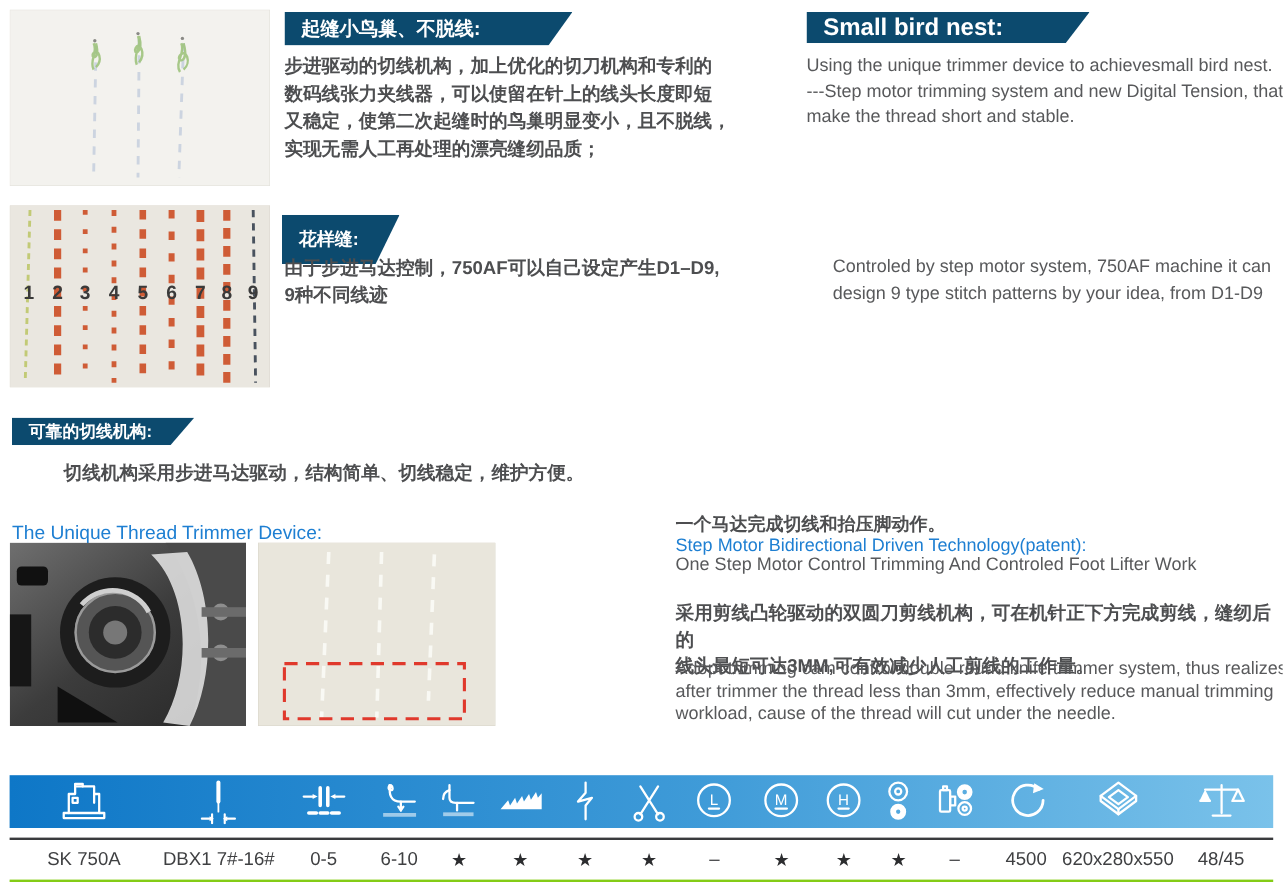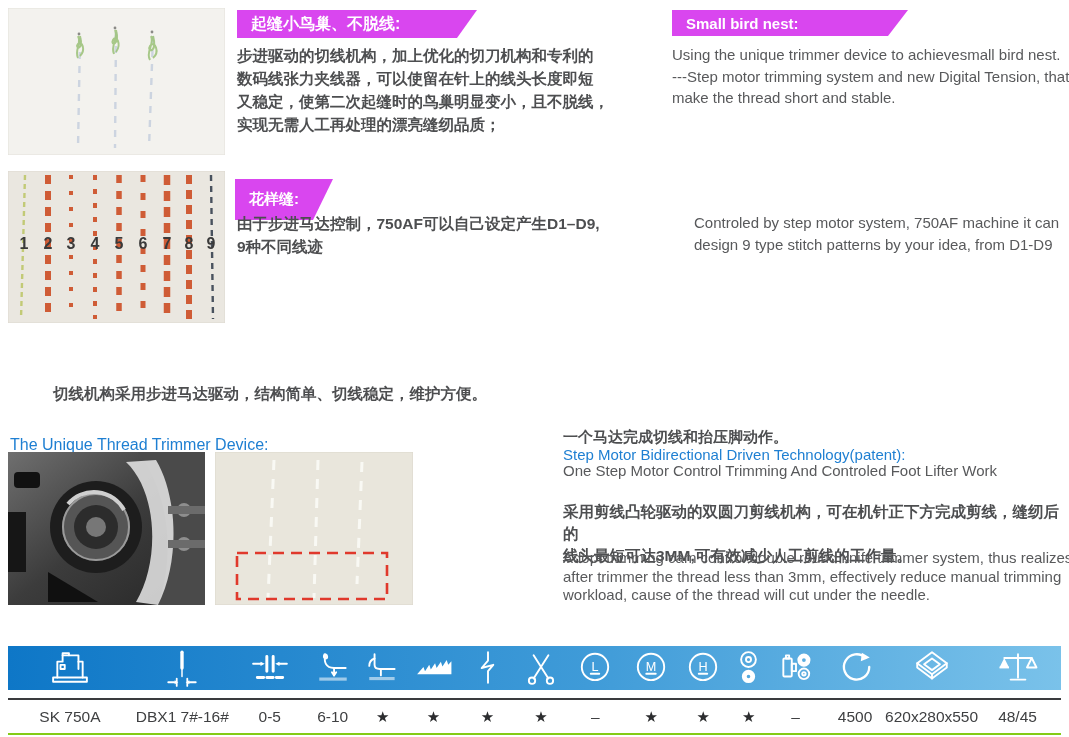--- a/index.html
+++ b/index.html
@@ -1,18 +1,18 @@
 <!DOCTYPE html>
 <html><head>
 <meta charset="utf-8">
 <style>
   html,body{margin:0;padding:0;background:#fff;}
   #page{position:relative;width:1069px;height:737px;background:#ffffff;overflow:hidden;
         font-family:"Liberation Sans","DejaVu Sans",sans-serif;}
-  .banner{position:absolute;background:#d946ef;color:#ffffff;font-weight:bold;
+  .banner{position:absolute;background:#0c4a6e;color:#ffffff;font-weight:bold;
           display:flex;align-items:center;padding-left:14px;box-sizing:border-box;
           clip-path:polygon(0 0,100% 0,calc(100% - 20px) 100%,0 100%);}
   .cn-body{position:absolute;color:#4d4e50;font-weight:600;white-space:pre-line;}
   .en-body{position:absolute;color:#58595b;white-space:pre-line;}
   .blue-sub{position:absolute;color:#1e7fd2;white-space:pre-line;}
   .img-box{position:absolute;overflow:hidden;}
   .img-box svg{display:block;}
   
   #spec-header{position:absolute;left:8px;top:646px;width:1053px;height:44px;
        background:linear-gradient(90deg,#0e77c7 0%,#3f9bd8 55%,#7ac2ea 100%);
@@ -52,21 +52,21 @@
   </div>
 
   <div class="banner" style="left:237px;top:10px;width:240px;height:28px;font-size:16px;">
     <span>起缝小鸟巢、不脱线:</span>
   </div>
   <div class="cn-body" style="left:237px;top:44px;width:432px;font-size:15.5px;line-height:23px;">步进驱动的切线机构，加上优化的切刀机构和专利的
 数码线张力夹线器，可以使留在针上的线头长度即短
 又稳定，使第二次起缝时的鸟巢明显变小，且不脱线，
 实现无需人工再处理的漂亮缝纫品质；</div>
 
-  <div class="banner" style="left:672px;top:10px;width:236px;height:26px;font-size:15px;">
+  <div class="banner" style="left:672px;top:10px;width:236px;height:26px;font-size:20px;">
     <span>Small bird nest:</span>
   </div>
   <div class="en-body" style="left:672px;top:44px;width:402px;font-size:15px;line-height:21.5px;">Using the unique trimmer device to achievesmall bird nest.
 ---Step motor trimming system and new Digital Tension, that
 make the thread short and stable.</div>
 
   <div class="img-box" style="left:8px;top:171px;width:217px;height:152px;">
     <svg width="217" height="152" viewBox="0 0 217 152">
       <rect width="217" height="152" fill="#eae7e0"></rect>
       <rect width="217" height="152" fill="none" stroke="#ddd9d0"></rect>
@@ -97,20 +97,23 @@
 
   <div class="banner" style="left:235px;top:179px;width:98px;height:41px;font-size:15px;">
     <span>花样缝:</span>
   </div>
   <div class="cn-body" style="left:237px;top:212px;width:432px;font-size:15.5px;line-height:23px;">由于步进马达控制，750AF可以自己设定产生D1–D9,
 9种不同线迹</div>
 
   <div class="en-body" style="left:694px;top:212px;width:400px;font-size:15px;line-height:21.5px;">Controled by step motor system, 750AF machine it can
 design 9 type stitch patterns by your idea, from D1-D9</div>
 
+  <div class="banner" style="left:10px;top:348px;width:152px;height:23px;font-size:14px;">
+    <span>可靠的切线机构:</span>
+  </div>
   <div class="cn-body" style="left:10px;top:384px;width:520px;font-size:15.5px;text-align:center;">切线机构采用步进马达驱动，结构简单、切线稳定，维护方便。</div>
   <div class="blue-sub" style="left:10px;top:420px;width:420px;font-size:16px;margin-top:16px;">The Unique Thread Trimmer Device:</div>
 
   <div class="img-box" style="left:8px;top:452px;width:197px;height:153px;">
     <svg width="197" height="153" viewBox="0 0 197 153">
       <defs>
         <linearGradient id="mg" x1="0" y1="0" x2="1" y2="1">
           <stop offset="0" stop-color="#6f6f6f"></stop>
             <stop offset="0.5" stop-color="#3c3c3c"></stop>
             <stop offset="1" stop-color="#262626"></stop>

